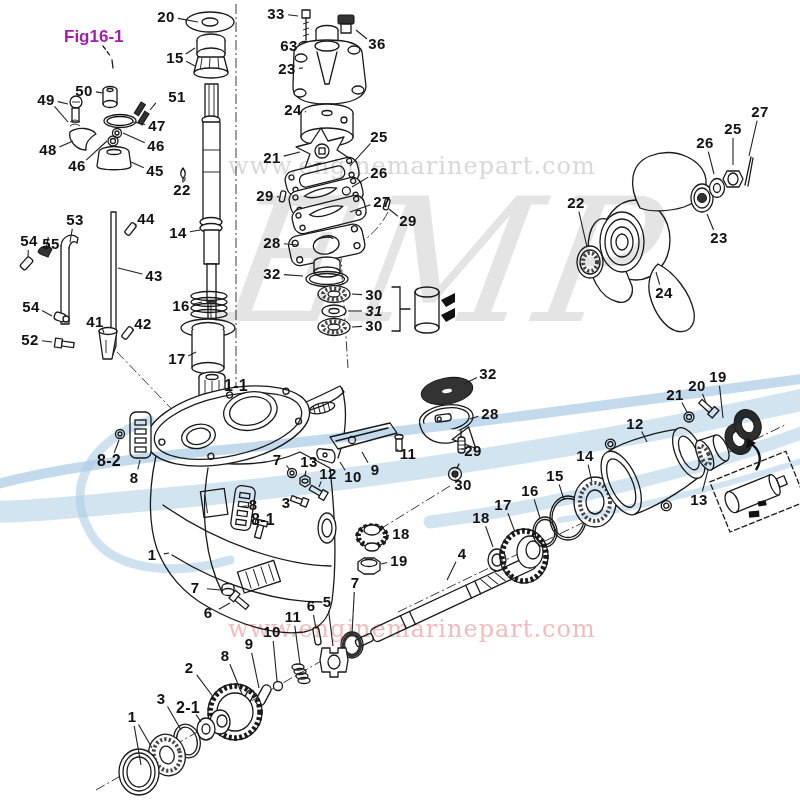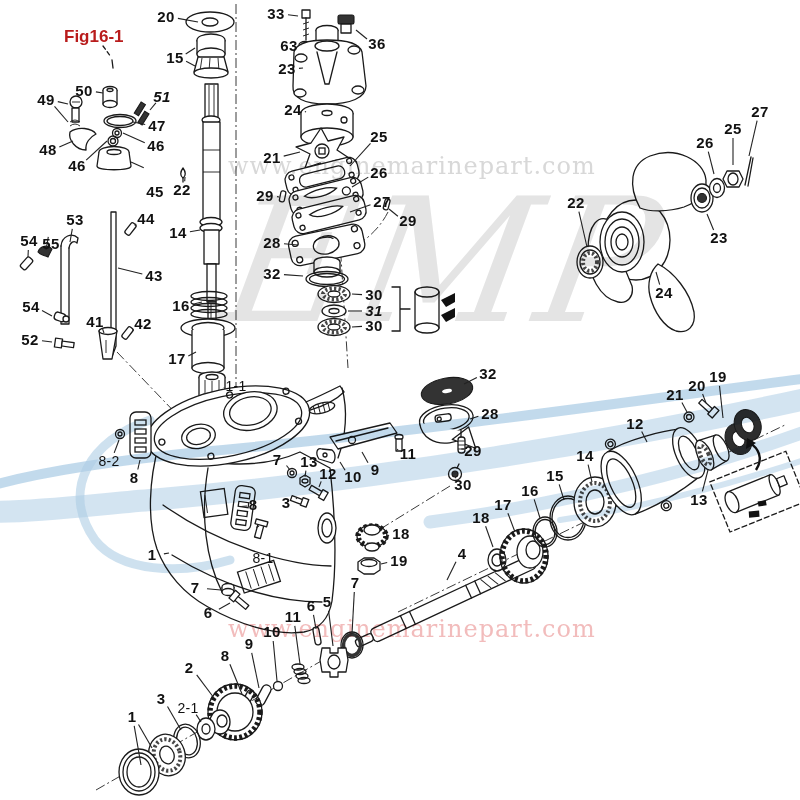--- a/index.html
+++ b/index.html
@@ -11,22 +11,22 @@
   .w{stroke:#1a1a1a;fill:#fff;stroke-width:1.3;stroke-linejoin:round;}
   .d{stroke:#1a1a1a;fill:#333;stroke-width:1.1;}
   .th{stroke:#1a1a1a;fill:none;stroke-width:5.5;stroke-dasharray:3 2.4;}
   .rb{stroke:#474747;fill:none;stroke-width:4;stroke-dasharray:2.2 2.2;}
   .dd{stroke:#3a3a3a;fill:none;stroke-width:1;stroke-dasharray:10 3 2 3;}
   .hl{stroke:#1a1a1a;stroke-width:.9;fill:none;}
   #leads line{stroke:#222;stroke-width:1.1;}
   #labels-layer{position:absolute;left:0;top:0;width:800px;height:588px;z-index:5;}
   .plabel{position:absolute;transform:translate(-50%,-52%);font-size:15px;font-weight:600;
     color:#111;letter-spacing:.3px;white-space:nowrap;}
-  .plabel.small{font-size:14px;font-weight:400;}
-  #fig-label{position:absolute;left:64px;top:27px;font-size:17px;font-weight:600;color:#b91c1c;z-index:5;}
+  .plabel.small{font-size:16px;font-weight:700;}
+  #fig-label{position:absolute;left:64px;top:27px;font-size:17px;font-weight:600;color:#a21caf;z-index:5;}
   #overlay{position:absolute;left:0;top:0;width:800px;height:800px;z-index:4;
     mix-blend-mode:multiply;pointer-events:none;}
   .wm-url{position:absolute;font-family:"DejaVu Serif",serif;font-size:24px;
     letter-spacing:1px;white-space:nowrap;}
   #wm-top{left:228px;top:152px;color:#d8d8d8;}
   #wm-bottom{left:228px;top:615px;color:#f2bcbc;}
   #wm-logo{position:absolute;left:228px;top:176px;font-family:"DejaVu Serif",serif;
     font-style:italic;font-size:172px;line-height:1.0;color:#e4e4e4;
     transform:skewX(-10deg);letter-spacing:6px;}
 </style>
@@ -600,26 +600,26 @@
   <div id="labels-layer">
       <span class="plabel" style="left: 166px; top: 17px;">20</span>
       <span class="plabel" style="left: 175px; top: 58px;">15</span>
       <span class="plabel" style="left: 276px; top: 14px;">33</span>
       <span class="plabel" style="left: 289px; top: 46px;">63</span>
       <span class="plabel" style="left: 377px; top: 44px;">36</span>
       <span class="plabel" style="left: 287px; top: 69px;">23</span>
       <span class="plabel" style="left: 293px; top: 110px;">24</span>
       <span class="plabel" style="left: 46px; top: 100px;">49</span>
       <span class="plabel" style="left: 84px; top: 91px;">50</span>
-      <span class="plabel" style="left: 162px; top: 97px; font-style: italic;">51</span>
+      <span class="plabel" style="left: 177px; top: 97px;">51</span>
       <span class="plabel" style="left: 157px; top: 126px;">47</span>
       <span class="plabel" style="left: 156px; top: 146px;">46</span>
       <span class="plabel" style="left: 48px; top: 150px;">48</span>
       <span class="plabel" style="left: 77px; top: 166px;">46</span>
-      <span class="plabel" style="left: 155px; top: 171px; margin-top: 21px;">45</span>
+      <span class="plabel" style="left: 155px; top: 171px;">45</span>
       <span class="plabel" style="left: 182px; top: 190px;">22</span>
       <span class="plabel" style="left: 272px; top: 158px;">21</span>
       <span class="plabel" style="left: 379px; top: 137px;">25</span>
       <span class="plabel" style="left: 379px; top: 173px;">26</span>
       <span class="plabel" style="left: 382px; top: 202px;">27</span>
       <span class="plabel" style="left: 265px; top: 196px;">29</span>
       <span class="plabel" style="left: 408px; top: 221px;">29</span>
       <span class="plabel" style="left: 272px; top: 243px;">28</span>
       <span class="plabel" style="left: 272px; top: 274px;">32</span>
       <span class="plabel" style="left: 374px; top: 295px;">30</span>
@@ -645,21 +645,21 @@
       <span class="plabel" style="left: 328px; top: 474px;">12</span>
       <span class="plabel" style="left: 353px; top: 477px;">10</span>
       <span class="plabel" style="left: 375px; top: 470px;">9</span>
       <span class="plabel" style="left: 408px; top: 454px;">11</span>
       <span class="plabel" style="left: 473px; top: 451px;">29</span>
       <span class="plabel" style="left: 463px; top: 485px;">30</span>
       <span class="plabel" style="left: 488px; top: 374px;">32</span>
       <span class="plabel" style="left: 490px; top: 414px;">28</span>
       <span class="plabel" style="left: 286px; top: 503px;">3</span>
       <span class="plabel" style="left: 253px; top: 505px;">8</span>
-      <span class="plabel small" style="left: 263px; top: 520px; margin-top: 38px;">8-1</span>
+      <span class="plabel small" style="left: 263px; top: 520px;">8-1</span>
       <span class="plabel" style="left: 152px; top: 555px;">1</span>
       <span class="plabel" style="left: 401px; top: 534px;">18</span>
       <span class="plabel" style="left: 399px; top: 561px;">19</span>
       <span class="plabel" style="left: 195px; top: 588px;">7</span>
       <span class="plabel" style="left: 208px; top: 613px;">6</span>
       <span class="plabel" style="left: 718px; top: 377px;">19</span>
       <span class="plabel" style="left: 697px; top: 386px;">20</span>
       <span class="plabel" style="left: 675px; top: 395px;">21</span>
       <span class="plabel" style="left: 635px; top: 424px;">12</span>
       <span class="plabel" style="left: 699px; top: 500px;">13</span>

